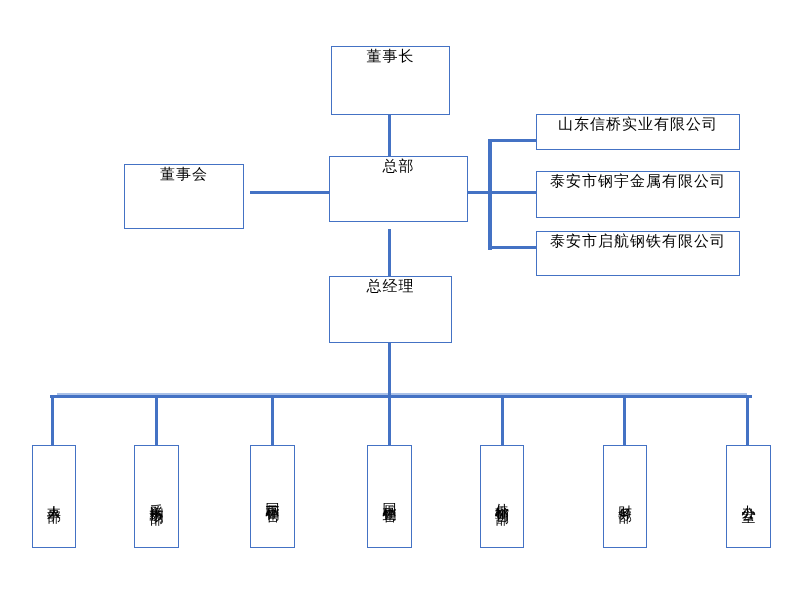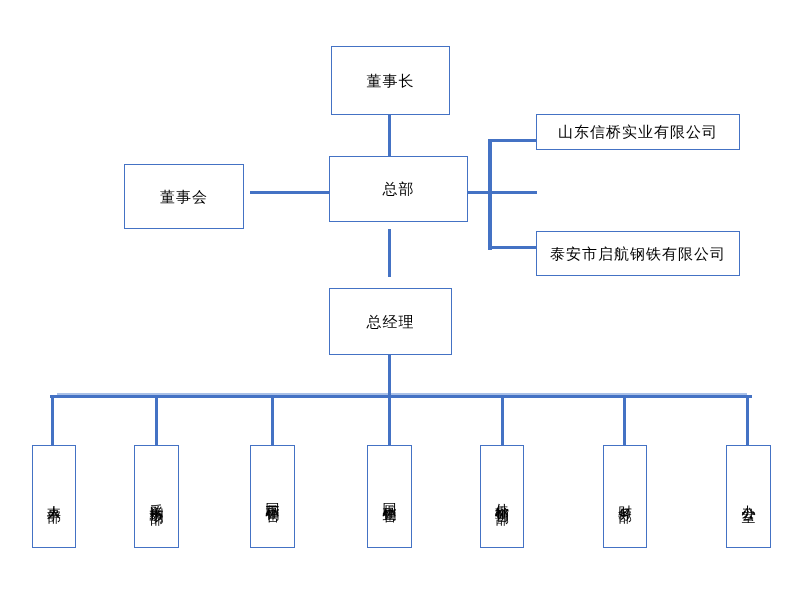--- a/index.html
+++ b/index.html
@@ -14,21 +14,20 @@
     height: 598px;
     background: var(--bg, #ffffff);
     overflow: hidden;
   }
   .node {
     position: absolute;
     box-sizing: border-box;
     border: 1.5px solid var(--accent, #4472C4);
     background: #ffffff;
     display: flex;
-    align-items: center;
     justify-content: center;
     font-size: 15px;
     color: var(--text, #000000);
     letter-spacing: 1px;
     text-align: center;
     line-height: 1.2;
     z-index: 2;
   }
   .vnode span {
     writing-mode: vertical-rl;
@@ -73,26 +72,29 @@
 
   <div class="node" style="left:331px; top:46px; width:119px; height:69px;">
     <span>董事长</span>
   </div>
   <div class="node" style="left:124px; top:164px; width:120px; height:65px;">
     <span>董事会</span>
   </div>
   <div class="node" style="left:329px; top:156px; width:139px; height:66px;">
     <span>总部</span>
   </div>
-  <div class="node" style="left:329px; top:276px; width:123px; height:67px;margin-top:12px;">
+  <div class="node" style="left:329px; top:276px; width:123px; height:67px;">
     <span>总经理</span>
   </div>
 
   <div class="node" style="left:536px; top:114px; width:204px; height:36px;">
     <span>山东信桥实业有限公司</span>
+  </div>
+  <div class="node" style="left:536px; top:171px; width:204px; height:47px;">
+    <span>泰安市钢宇金属有限公司</span>
   </div>
   <div class="node" style="left:536px; top:231px; width:204px; height:45px;">
     <span>泰安市启航钢铁有限公司</span>
   </div>
 
   <div class="node vnode" style="left:32px; top:445px; width:44px; height:103px;">
     <span>人事部</span>
   </div>
   <div class="node vnode" style="left:134px; top:445px; width:45px; height:103px;">
     <span>采购市场部</span>

